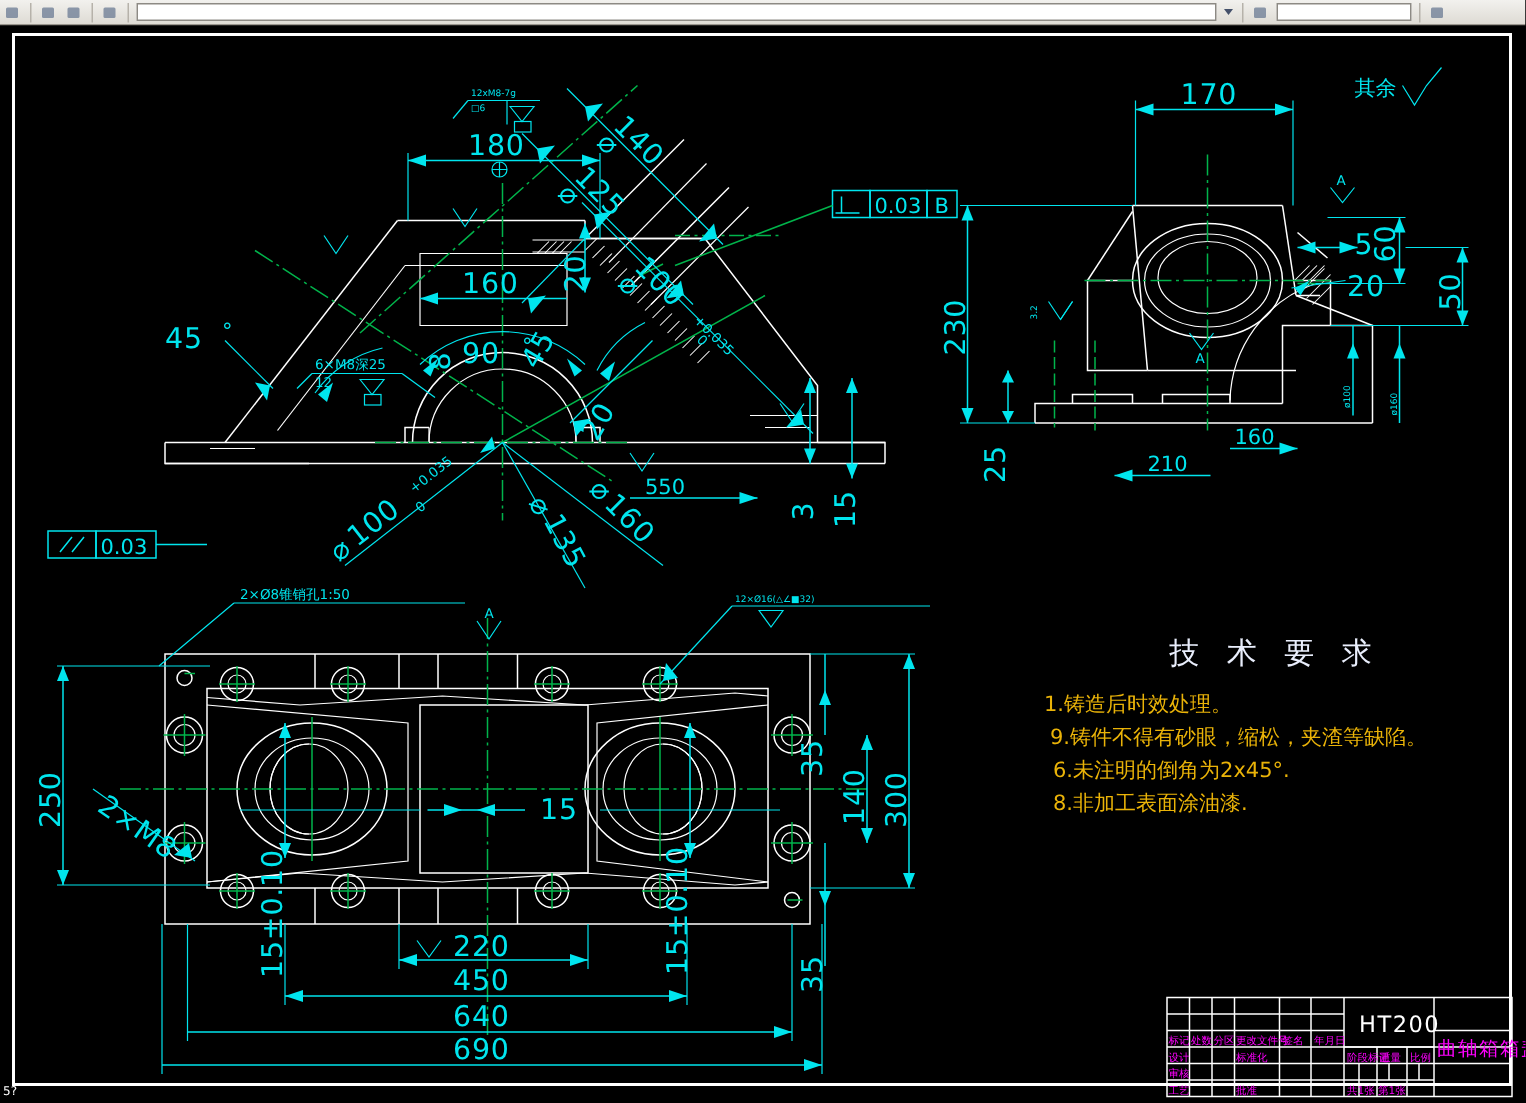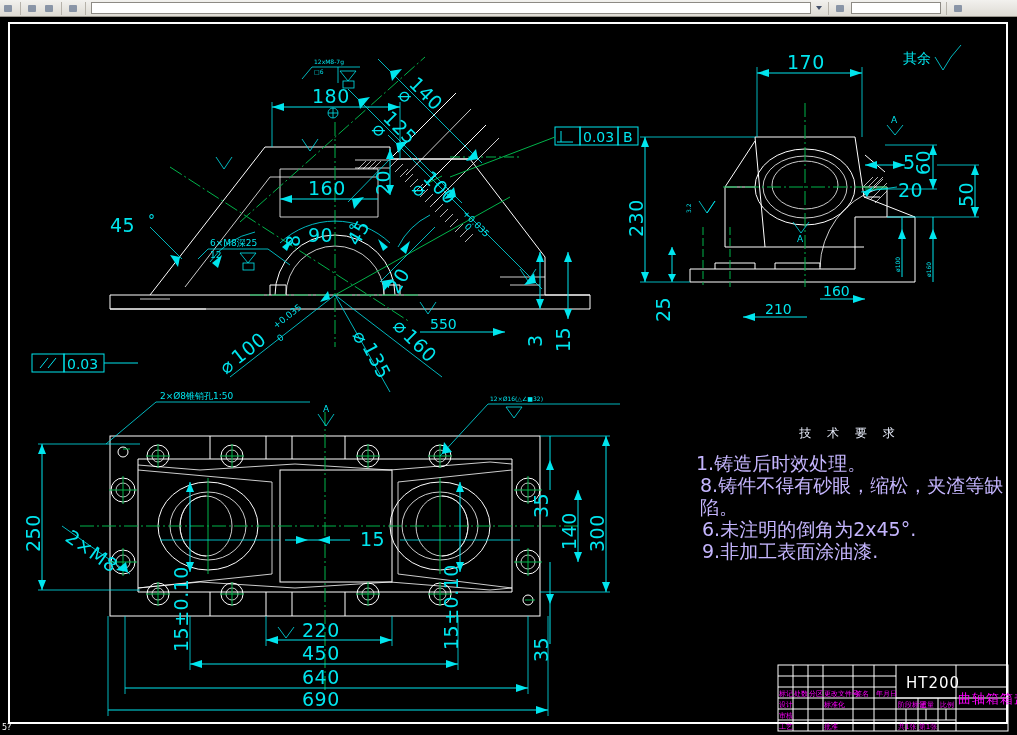--- a/index.html
+++ b/index.html
@@ -584,27 +584,27 @@
         <text class="tdimXXS" x="470" y="9">12×Ø16(△∠■32)</text>
         <path class="dimthin" d="M486,15 L494,26 L502,15 Z"></path>
 
         <path class="dimthin" d="M298,22 L306,34 L314,22"></path>
         <text class="tdimXS" x="303" y="20">A</text>
       </g>
     </svg>
 
     <div style="position:absolute;left:690px;top:405px;width:320px;">
       <div style="text-align:center;margin-bottom:10px;">
-        <span class="ttitle" style="font-size:12px;color:#e9eefc;letter-spacing:6px;">技 术 要 求</span>
+        <span class="ttitle" style="font-size:20px;color:#e9eefc;letter-spacing:6px;">技 术 要 求</span>
       </div>
-      <div style="color:#c4b5fd;font-size:19px;line-height:22px;padding-left:6px;">
+      <div style="color:#eab308;font-size:14px;line-height:22px;padding-left:6px;">
         <div>1.铸造后时效处理。</div>
-        <div style="padding-left:4px">8.铸件不得有砂眼，缩松，夹渣等缺陷。</div>
+        <div style="padding-left:4px">9.铸件不得有砂眼，缩松，夹渣等缺陷。</div>
         <div style="padding-left:6px">6.未注明的倒角为2x45°.</div>
-        <div style="padding-left:6px">9.非加工表面涂油漆.</div>
+        <div style="padding-left:6px">8.非加工表面涂油漆.</div>
       </div>
     </div>
 
     <svg width="235" height="80" style="left:778px;top:648px">
 
       <rect class="tbl" x="0" y="0" width="230" height="66"></rect>
 
       <g class="tbl">
         <path d="M0,11 L118,11"></path>
           <path d="M0,22 L118,22"></path>

